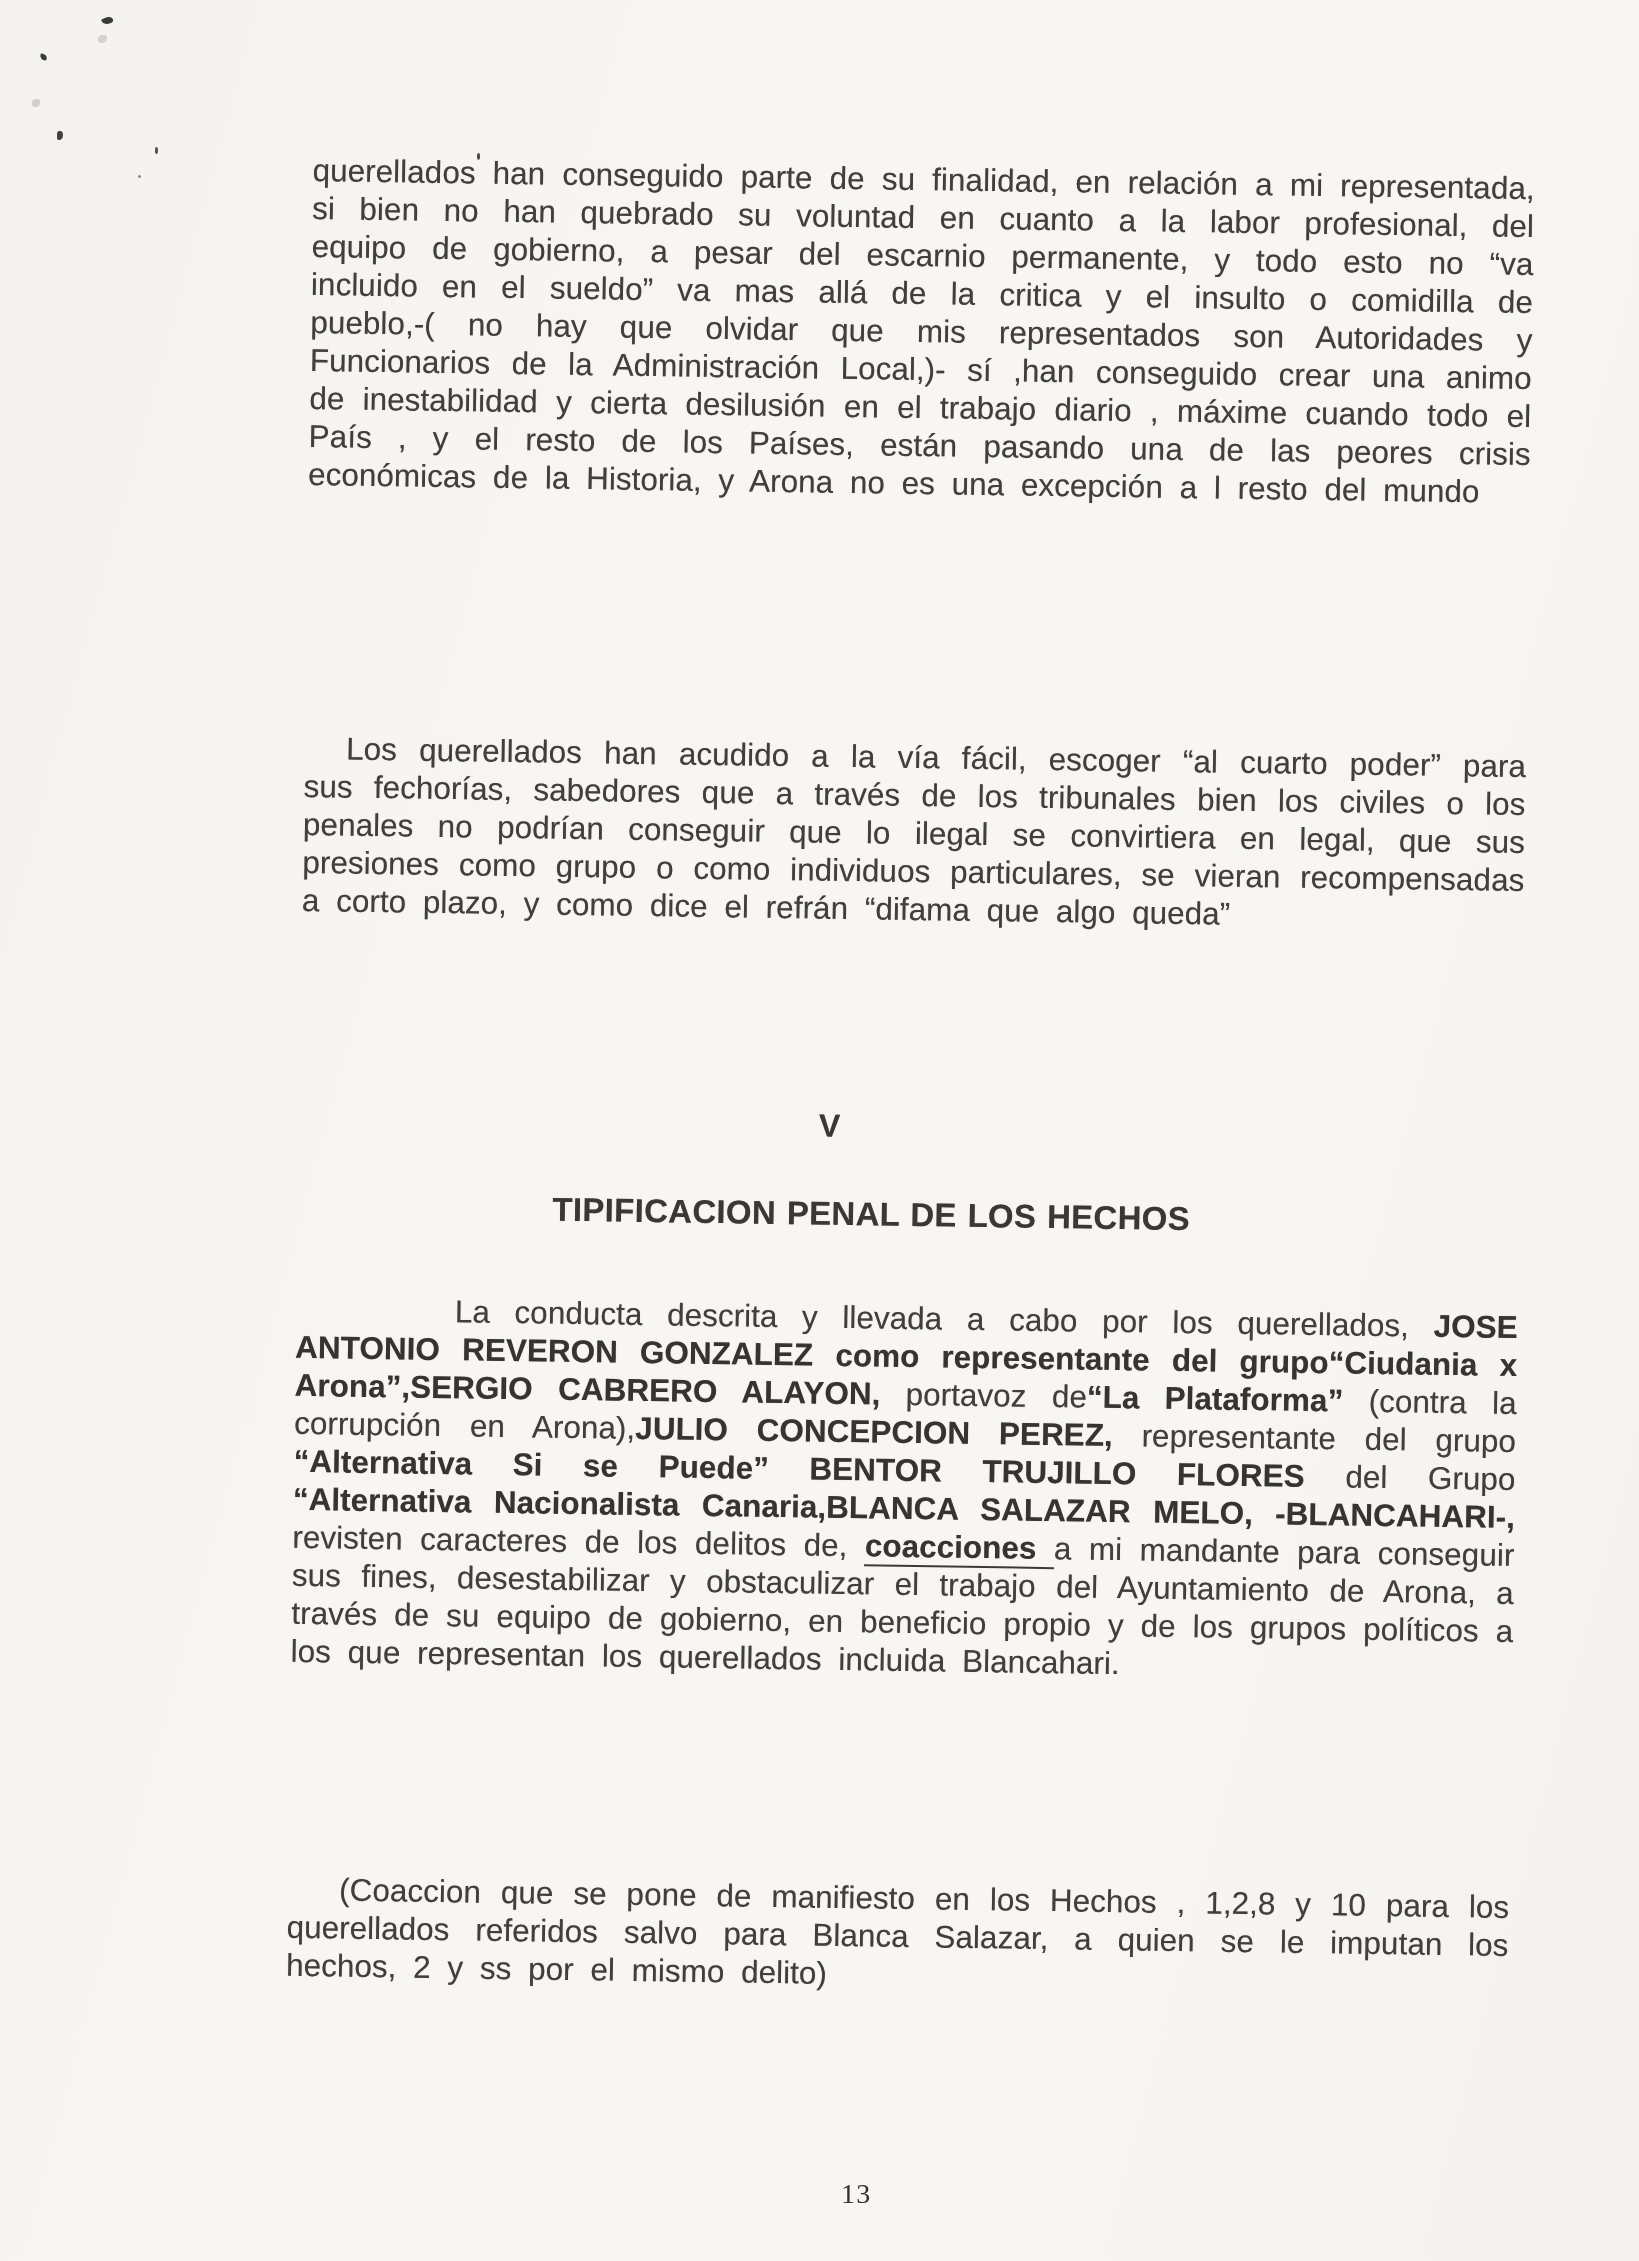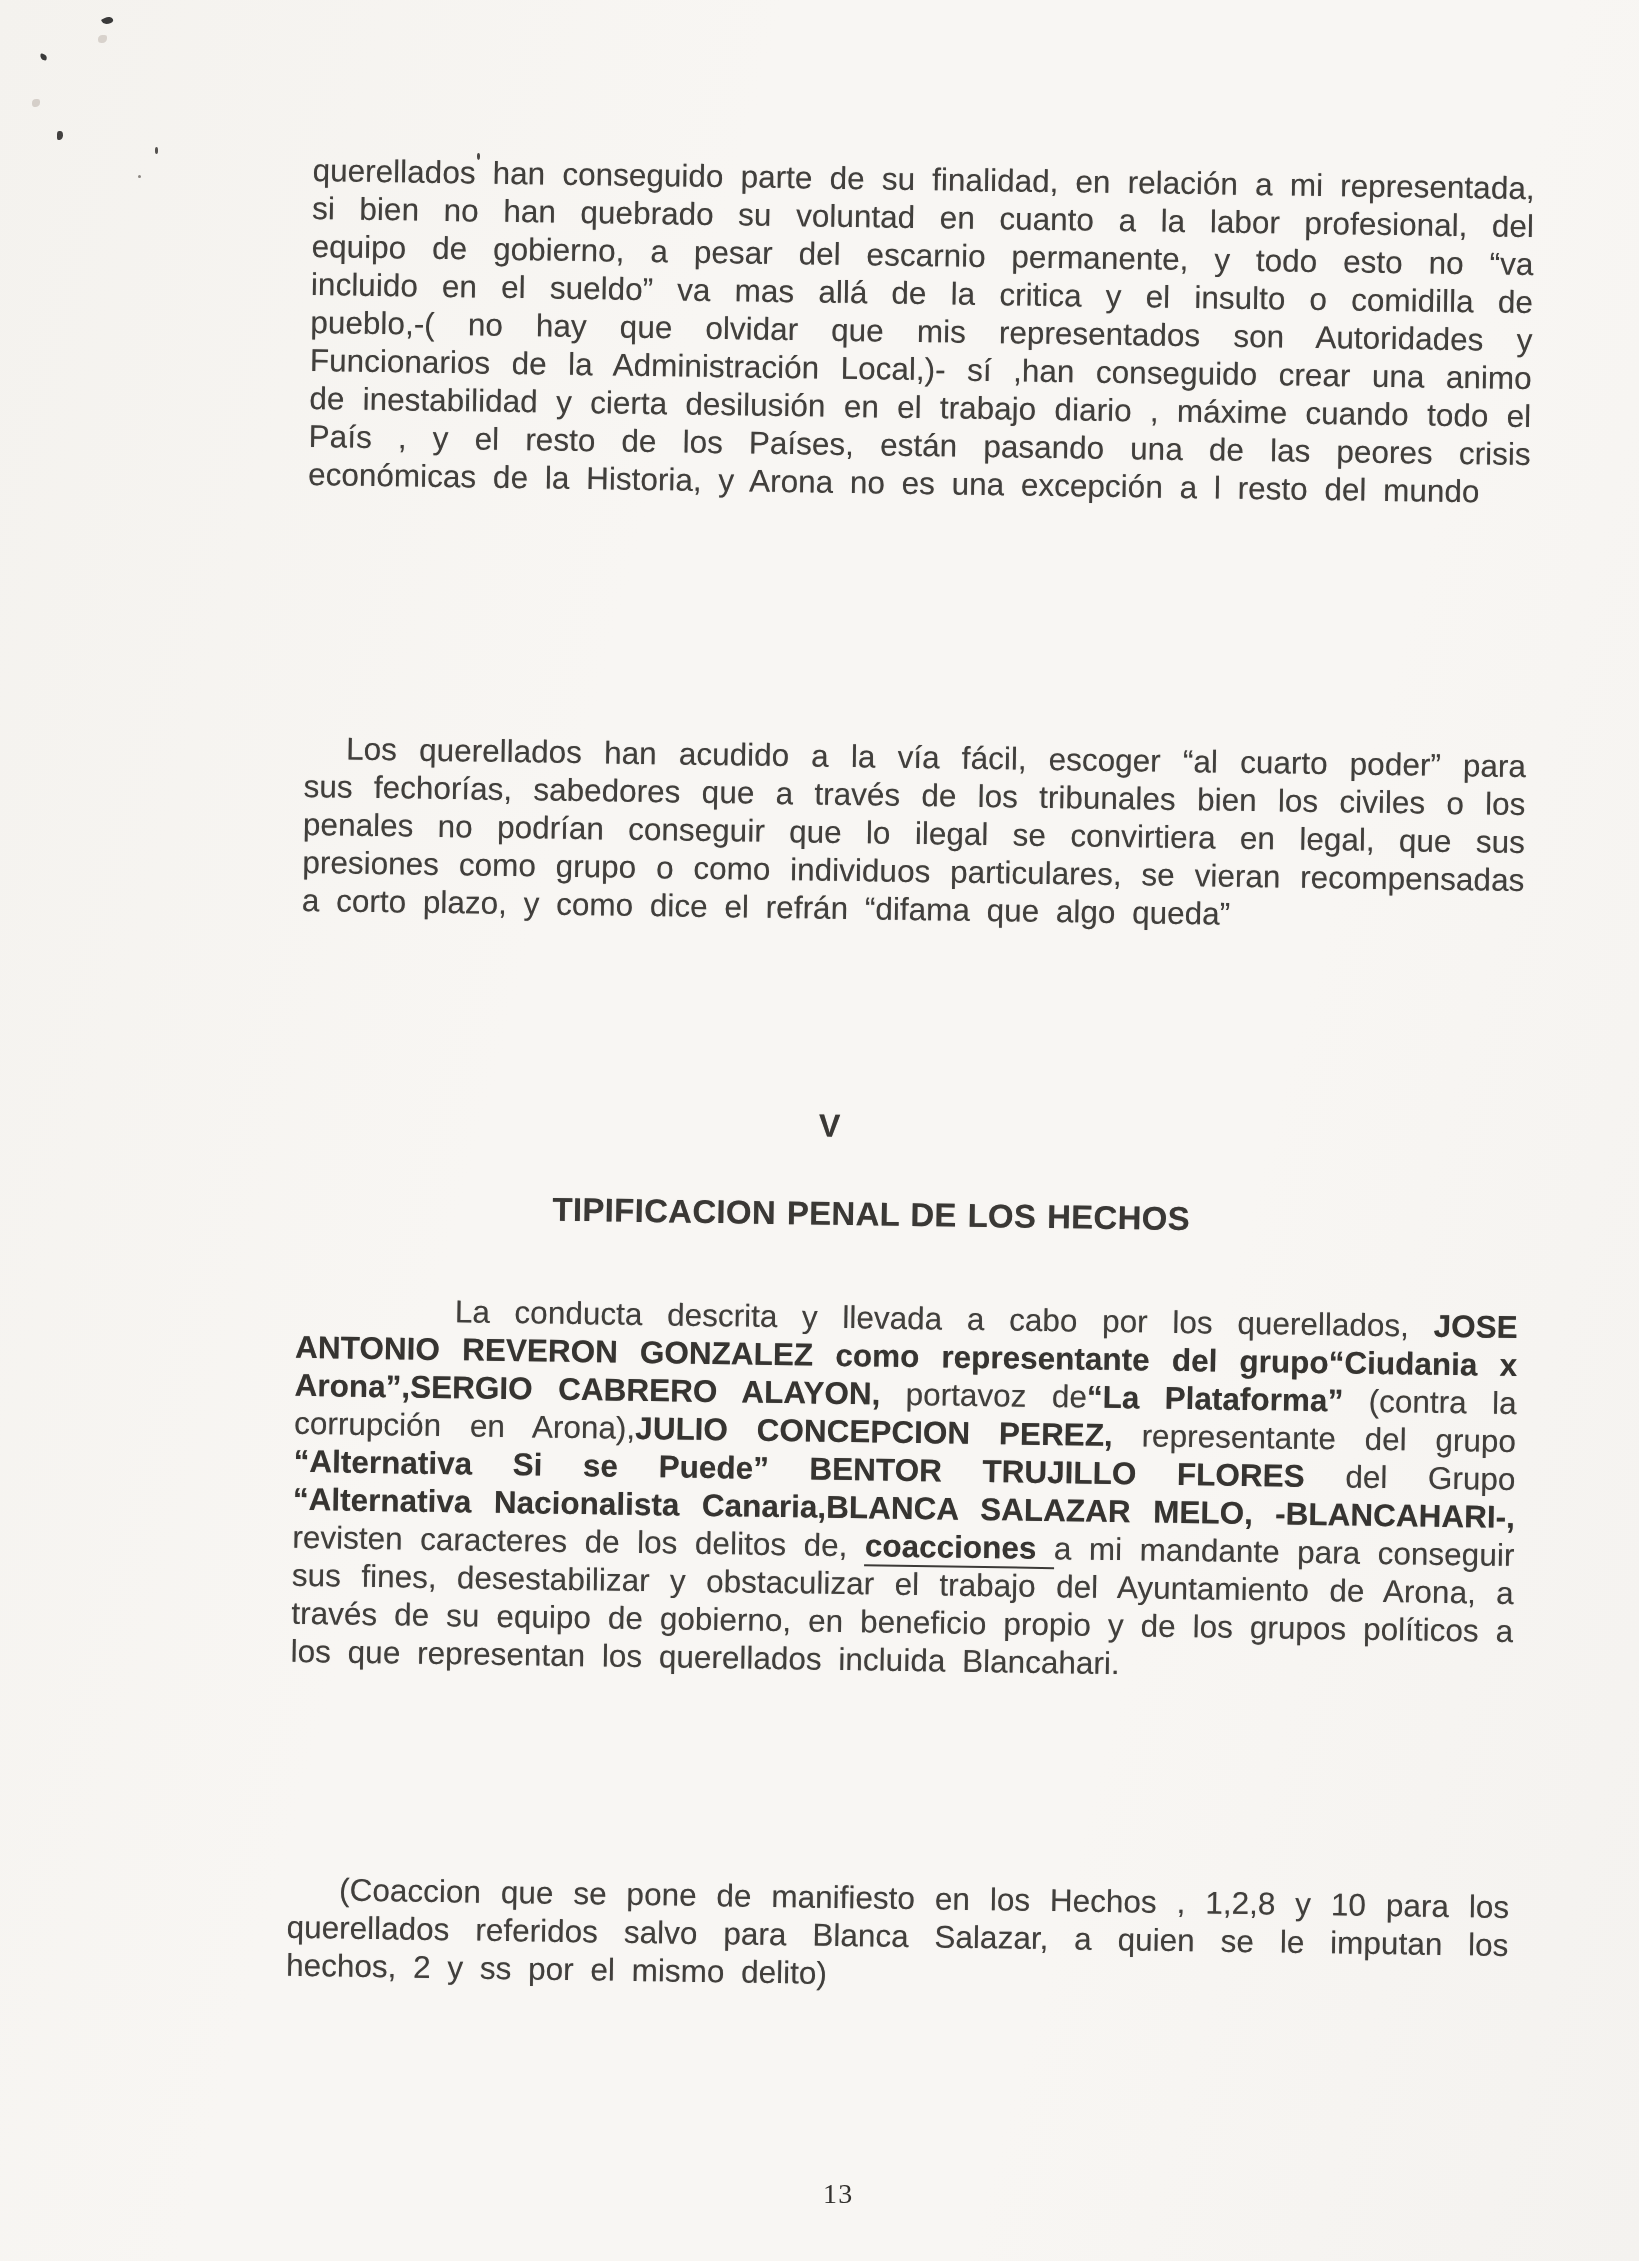--- a/index.html
+++ b/index.html
@@ -27,21 +27,21 @@
   #p4{top:1719px;text-indent:52px;}
   .heading{
     position:absolute;width:100%;margin:0;
     text-align:center;font-weight:bold;color:#3a3835;word-spacing:1.3px;
   }
   #sec-num{top:948px;left:-80px;font-size:32px;}
   #sec-title{top:1036px;left:-37px;font-size:33px;letter-spacing:0.3px;}
   .b{font-weight:bold;color:#363431;}
   .u{border-bottom:2.7px solid #3c3a37;padding-bottom:0.7px;}
   .pagenum{
-    position:absolute;left:823px;top:2178px;
+    position:absolute;left:841px;top:2178px;
     font-family:"Liberation Serif",serif;font-size:28px;color:#33312e;
     letter-spacing:1.3px;
   }
   
   .speck{position:absolute;background:#3a3a3a;border-radius:50% 30% 55% 40%;}
   .sp1{left:102px;top:17.4px;width:11.4px;height:7.4px;transform:rotate(-25deg);border-radius:10% 80% 40% 90%;}
   .sp2{left:98px;top:35px;width:8.7px;height:8px;background:#d8d2cc;}
   .sp3{left:40px;top:54px;width:6.7px;height:6px;transform:rotate(15deg);border-radius:20% 70% 30% 80%;}
   .sp4{left:31.5px;top:99px;width:8.7px;height:8px;background:#d5cfc9;}
   .sp5{left:57px;top:131px;width:6px;height:8.7px;background:#434140;border-radius:40% 60% 70% 30%;}

